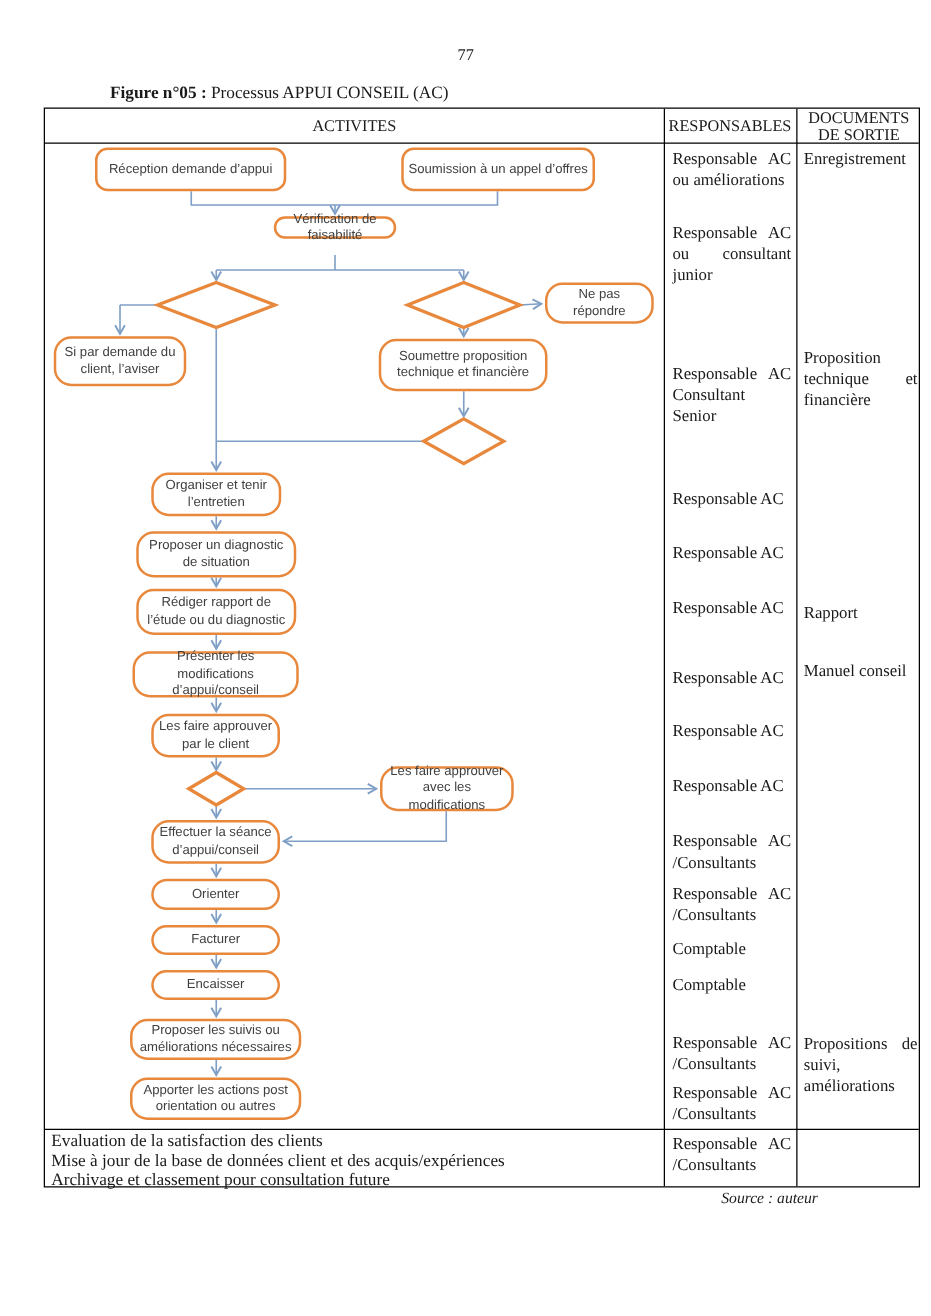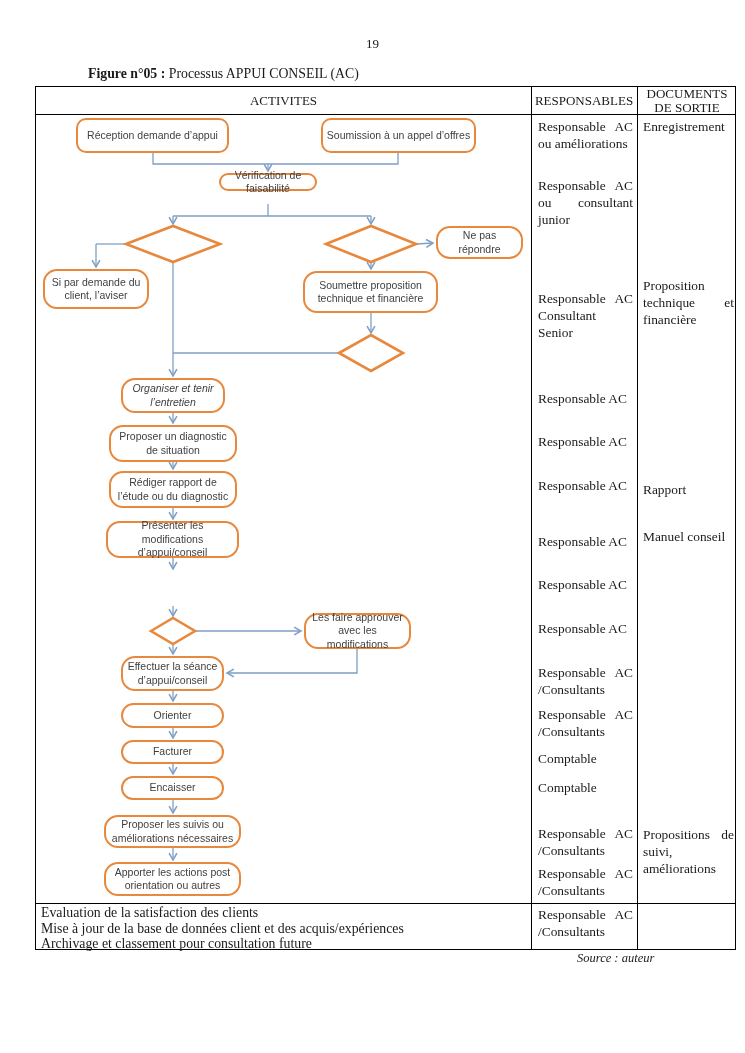--- a/index.html
+++ b/index.html
@@ -38,21 +38,21 @@
 
   .footer-acts { position:absolute; left:5px; top:818px; width:486px; font-size:13.8px;
                  line-height:1.13; white-space:pre-line; }
   .source { position:absolute; top:951px; left:577px; font-style:italic; font-size:12.5px; }
 </style>
 </head>
 <body>
 
 <div class="page">
 
-  <div class="page-number">19</div>
+  <div class="page-number">77</div>
 
   <div class="figure-caption">
     <b>Figure n°05 :</b><span> Processus APPUI CONSEIL (AC)</span>
   </div>
 
   <div class="tbl">
 
     <div class="vline" style="left:495px;"></div>
     <div class="vline" style="left:601px;"></div>
     <div class="hline" style="top:27px;"></div>
@@ -117,24 +117,25 @@
           <polygon points="115,517 137,504 159,517 137,530"></polygon>
         </g>
       </svg>
 
       <div class="node rounded" style="left:40px;  top:4px;   width:153px; height:35px;">Réception demande d’appui</div>
       <div class="node rounded" style="left:285px; top:4px;   width:155px; height:35px;">Soumission à un appel d’offres</div>
       <div class="node rounded" style="left:183px; top:59px;  width:98px;  height:18px;">Vérification de faisabilité</div>
       <div class="node" style="left:400px; top:112px; width:87px;  height:33px;">Ne pas répondre</div>
       <div class="node" style="left:7px;   top:155px; width:106px; height:40px;">Si par demande du client, l’aviser</div>
       <div class="node" style="left:267px; top:157px; width:135px; height:42px;">Soumettre proposition technique et financière</div>
-      <div class="node" style="left:85px;  top:264px; width:104px; height:35px;font-style:italic;">Organiser et tenir l’entretien</div>
+      <div class="node" style="left:85px;  top:264px; width:104px; height:35px;">Organiser et tenir l’entretien</div>
       <div class="node" style="left:73px;  top:311px; width:128px; height:37px;">Proposer un diagnostic de situation</div>
       <div class="node" style="left:73px;  top:357px; width:128px; height:37px;">Rédiger rapport de l’étude ou du diagnostic</div>
       <div class="node" style="left:70px;  top:407px; width:133px; height:37px;">Présenter les modifications d’appui/conseil</div>
+      <div class="node" style="left:85px;  top:457px; width:103px; height:35px;">Les faire approuver par le client</div>
       <div class="node" style="left:268px; top:499px; width:107px; height:36px;">Les faire approuver avec les modifications</div>
       <div class="node" style="left:85px;  top:542px; width:103px; height:35px;">Effectuer la séance d’appui/conseil</div>
       <div class="node" style="left:85px;  top:589px; width:103px; height:25px;">Orienter</div>
       <div class="node" style="left:85px;  top:626px; width:103px; height:24px;">Facturer</div>
       <div class="node" style="left:85px;  top:662px; width:103px; height:24px;">Encaisser</div>
       <div class="node" style="left:68px;  top:701px; width:137px; height:33px;">Proposer les suivis ou améliorations nécessaires</div>
       <div class="node" style="left:68px;  top:748px; width:137px; height:34px;">Apporter les actions post orientation ou autres</div>
     </div>
 
     <div class="resp" style="top:31px;">Responsable AC ou améliorations</div>

